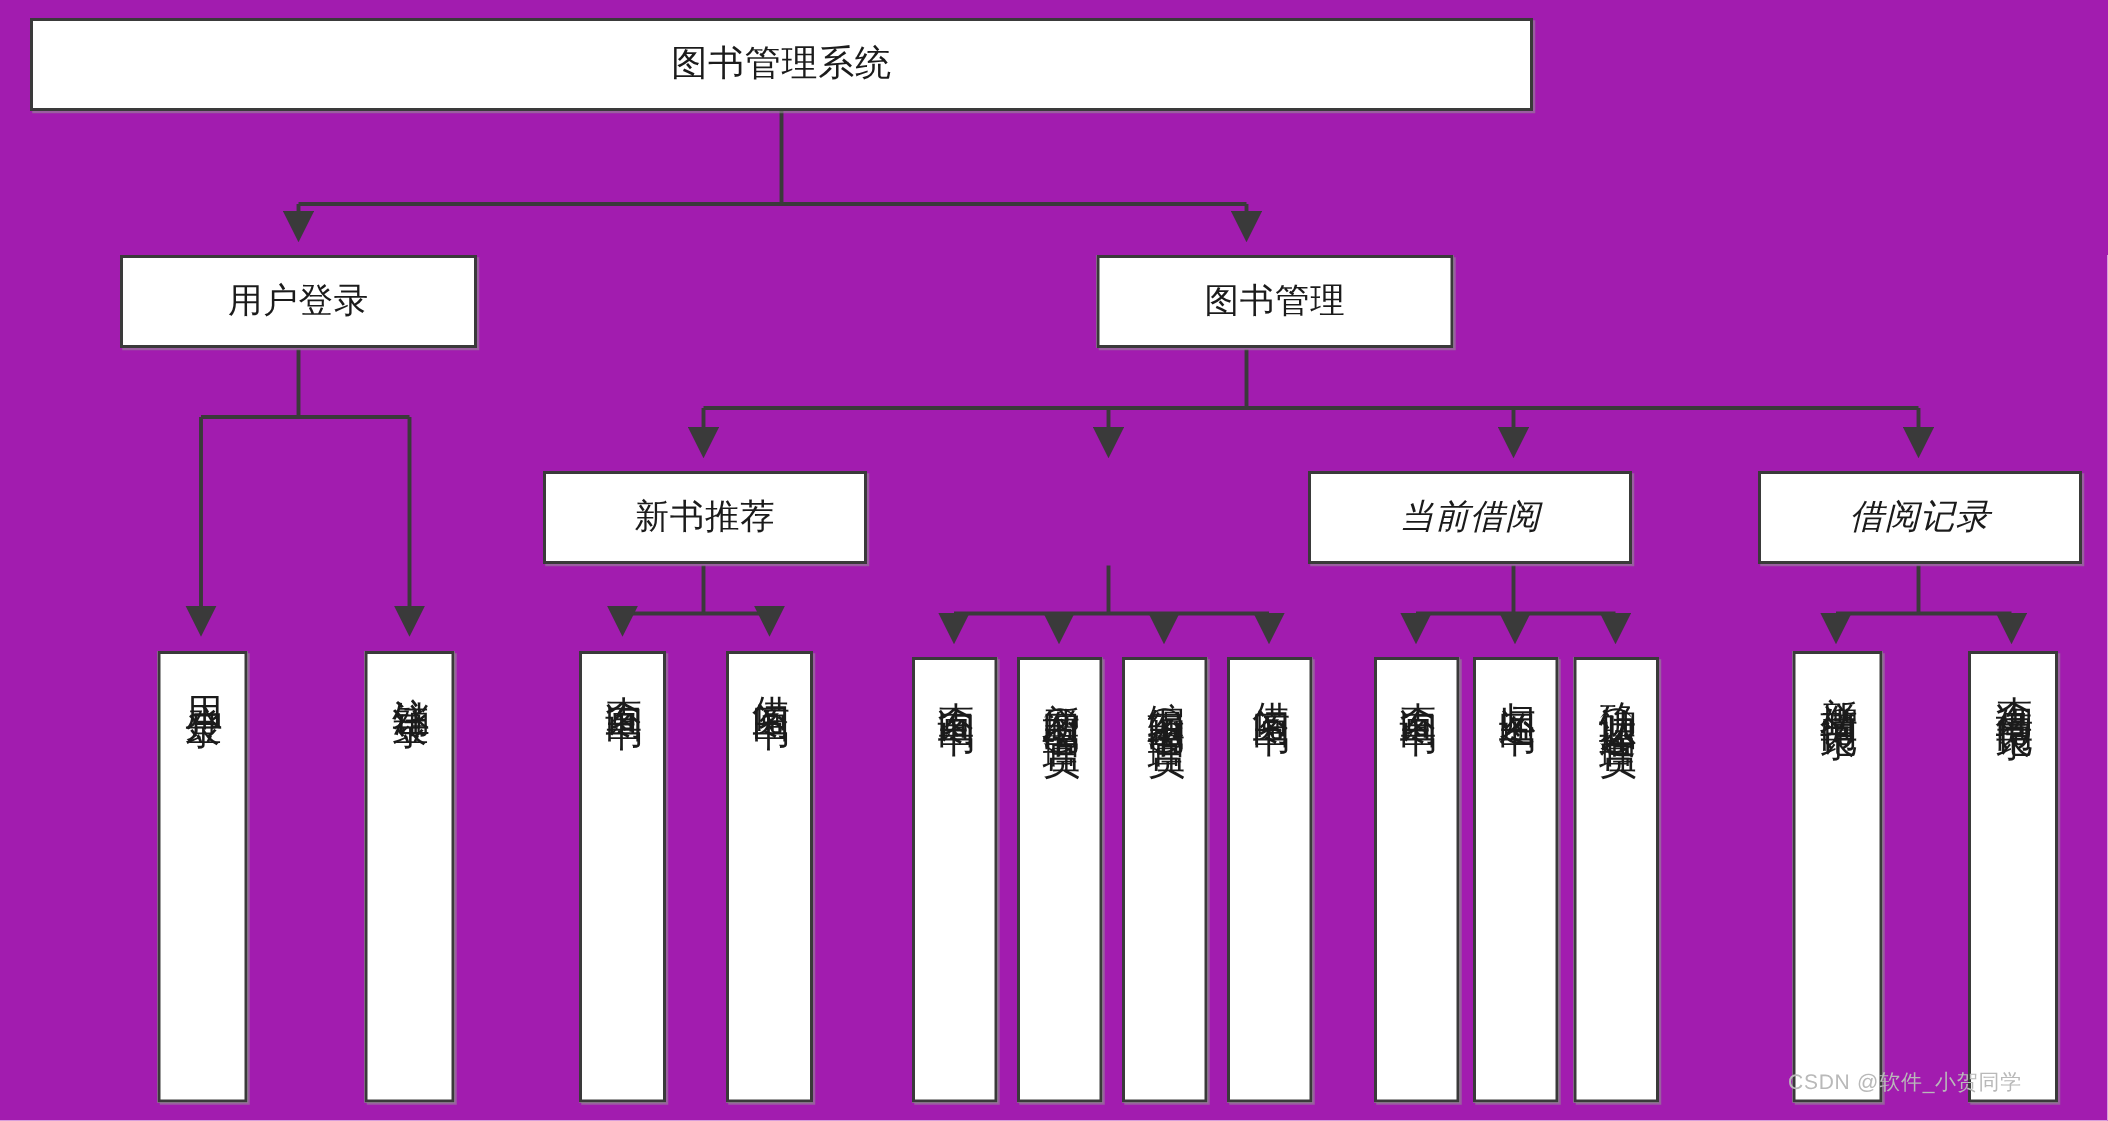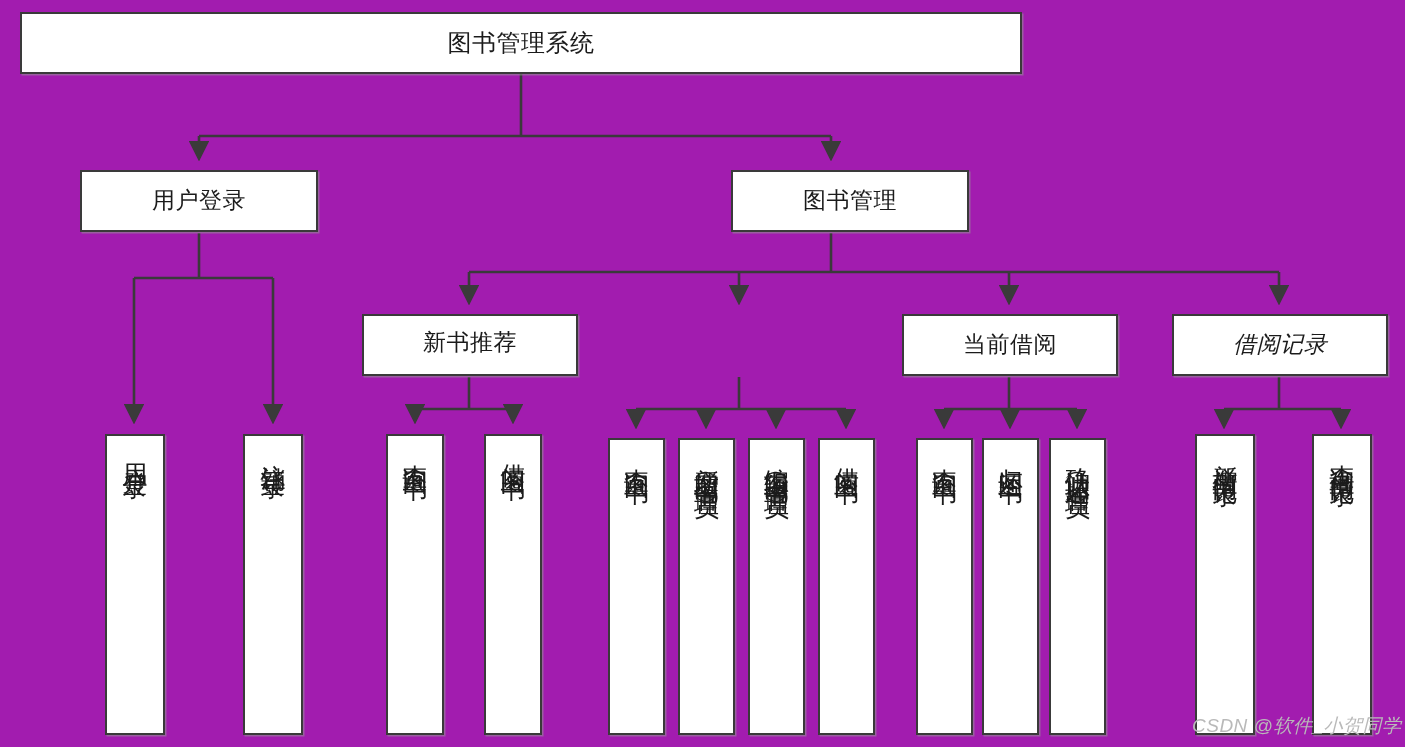--- a/index.html
+++ b/index.html
@@ -58,26 +58,25 @@
   .node.vert .label {
     writing-mode: vertical-rl;
     text-orientation: upright;
     font-size: 25px;
     line-height: 1.0;
     letter-spacing: 4px;
     white-space: nowrap;
   }
   .watermark {
     position: absolute;
-    font-size: 19px;
+    font-size: 14px;
     color: #b9b9b9;
     white-space: nowrap;
     letter-spacing: 0.5px;
     user-select: none;
-    font-style: italic;
   }
 </style>
 </head>
 <body>
 
 <div id="canvas">
 
   <svg id="wires" viewBox="0 0 1405 747">
     <defs>
       <marker id="arrow" viewBox="0 0 12 12" refX="10" refY="6" markerWidth="8" markerHeight="8" orient="auto-start-reverse">
@@ -132,24 +131,24 @@
     <span class="label">图书管理系统</span>
   </div>
 
   <div class="node horiz" style="left:80px; top:170px; width:238px; height:62px;">
     <span class="label">用户登录</span>
   </div>
   <div class="node horiz" style="left:712px; top:170px; width:238px; height:62px;margin-left:19px;">
     <span class="label">图书管理</span>
   </div>
 
-  <div class="node horiz" style="left:362px; top:314px; width:216px; height:62px;font-family:Liberation Mono, monospace;">
+  <div class="node horiz" style="left:362px; top:314px; width:216px; height:62px;">
     <span class="label">新书推荐</span>
   </div>
-  <div class="node horiz" style="left:902px; top:314px; width:216px; height:62px;">
+  <div class="node horiz" style="left:872px; top:314px; width:216px; height:62px;font-style:italic;">
     <span class="label">当前借阅</span>
   </div>
   <div class="node horiz" style="left:1172px; top:314px; width:216px; height:62px;font-style:italic;">
     <span class="label">借阅记录</span>
   </div>
 
   <div class="node vert" style="left:105px; top:434px; width:60px; height:301px;">
     <span class="label">用户登录</span>
   </div>
   <div class="node vert" style="left:243px; top:434px; width:60px; height:301px;">

